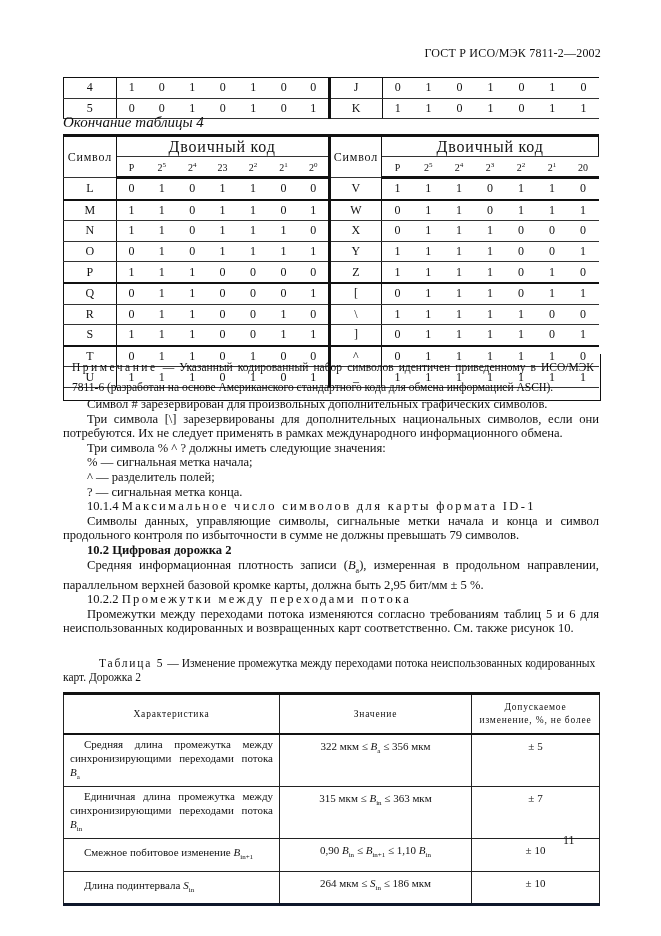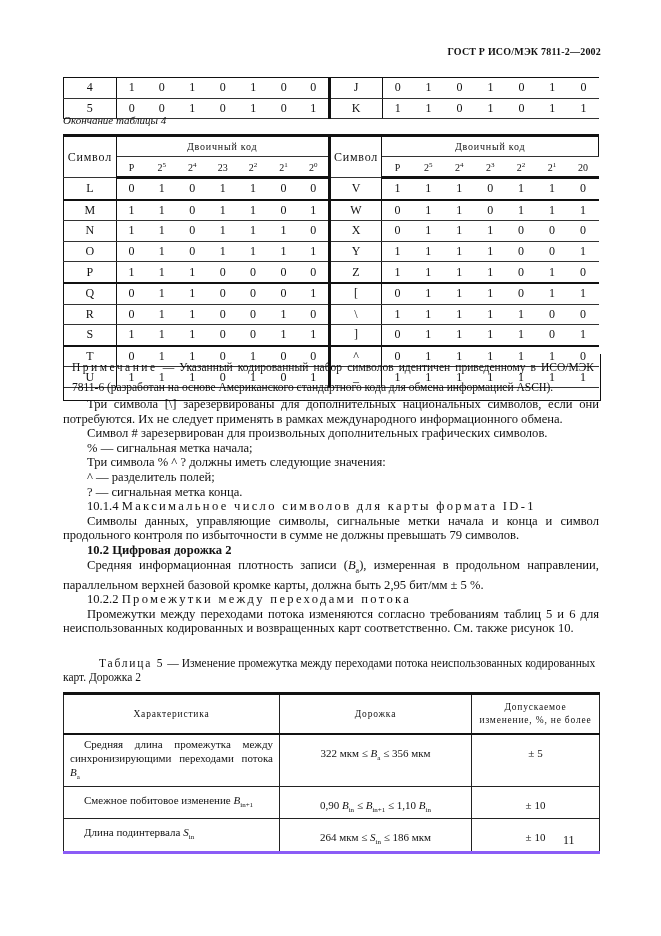--- a/index.html
+++ b/index.html
@@ -3,58 +3,58 @@
 <meta charset="utf-8">
 <style>
   html, body { margin: 0; padding: 0; background: #ffffff; }
   body {
     width: 661px; height: 936px; position: relative; overflow: hidden;
     font-family: "Liberation Serif", "DejaVu Serif", serif;
     color: #111; font-size: 12px;
   }
   .header {
     position: absolute; right: 60px; top: 46px;
-    font-weight: bold; font-size: 10px; letter-spacing: 0.2px;
+    font-weight: normal; font-size: 12px; letter-spacing: 0.2px;
   }
   table { border-collapse: collapse; }
   .t4 { position: absolute; left: 63px; width: 536px; table-layout: fixed; }
   .t4 td, .t4 th {
     text-align: center; font-weight: normal; padding: 0; font-size: 12px;
     border-left: 1px solid #111; border-right: 1px solid #111;
   }
   .t4 td { height: 19.6px; border-top: 1px solid #333; border-bottom: 1px solid #333; }
   .t4 .thick-r { border-right: 3px solid #111 !important; }
   .t4 .bit { border-left: none; border-right: none; }
   .t4 tr.grp td { border-top: 2px solid #111; }
   .t4 .hd-sym { font-size: 12px; letter-spacing: 0.8px; }
-  .t4 .hd-bin { font-size: 10px; letter-spacing: 0.8px; height: 19px; }
+  .t4 .hd-bin { font-size: 16px; letter-spacing: 0.8px; height: 19px; }
   .t4 .hd-bits td { font-size: 10px; height: 19px; border-bottom: 3px solid #111; }
   .t4 sup { font-size: 7px; vertical-align: 4px; }
   .t4-top { top: 77px; }
   .t4-top td { border-top: 1px solid #111; }
   .t4-main { top: 134px; border-top: 3px solid #111; }
-  .caption-it { position: absolute; left: 63px; top: 114px; font-style: italic; font-size: 11px; }
+  .caption-it { position: absolute; left: 63px; top: 114px; font-style: italic; font-size: 15px; }
   .note {
     position: absolute; left: 63px; top: 354px; width: 522px;
     border: 1px solid #111; border-top: none; padding: 3px 6px 3px 8px;
     font-size: 11.5px; line-height: 20px; text-align: justify; text-align-last: left;
   }
   .note .spaced { letter-spacing: 2.5px; }
   .body-text { position: absolute; left: 63px; width: 536px; font-size: 12.6px; line-height: 14.6px; }
   .p { margin: 0; text-indent: 24px; text-align: justify; }
   .sp { letter-spacing: 2.3px; }
   .bold { font-weight: bold; }
   .tcap { position: absolute; left: 63px; top: 656px; width: 536px; font-size: 11.5px; line-height: 14px; }
   .tcap .sp2 { letter-spacing: 1.8px; margin-left: 36px; }
-  .t5 { position: absolute; left: 63px; top: 692px; width: 536px; table-layout: fixed; border-top: 3px solid #111; border-bottom: 3px solid #8b5cf6; }
+  .t5 { position: absolute; left: 63px; top: 692px; width: 536px; table-layout: fixed; border-top: 3px solid #111; border-bottom: 3px solid #0f172a; }
   .t5 td, .t5 th { border: 1px solid #222; font-weight: normal; padding: 2px 6px; font-size: 11px; }
   .t5 th { font-size: 9.5px; letter-spacing: 0.8px; height: 34px; text-align: center; line-height: 13px; }
   .t5 thead tr th { border-bottom: 2px solid #111; }
   .t5 td.ch { text-align: justify; text-align-last: left; text-indent: 14px; line-height: 14px; vertical-align: top; }
-  .t5 td.val, .t5 td.tol { text-align: center; vertical-align: top; padding-top: 12px; }
+  .t5 td.val, .t5 td.tol { text-align: center; vertical-align: top; padding-top: 5px; }
   .t5 td.ch.single { padding-top: 6px; padding-bottom: 6px; }
   .t5 i { font-style: italic; }
   .t5 sub { font-size: 7px; }
   .pagenum { position: absolute; left: 563px; top: 833px; font-size: 12px; }
 </style>
 </head>
 <body>
 
 <div class="header">ГОСТ Р ИСО/МЭК 7811-2—2002</div>
 
@@ -320,24 +320,24 @@
         <td class="bit">1</td>
   </tr>
     </tbody>
 </table>
 
 <div class="note">
   <span class="spaced">Примечание</span><span> — Указанный кодированный набор символов идентичен приведенному в ИСО/МЭК 7811-6 (разработан на основе Американского стандартного кода для обмена информацией ASCII).</span>
 </div>
 
 <div class="body-text" style="top:397px;">
+  <p class="p">Символ # зарезервирован для произвольных дополнительных графических символов.</p>
   <p class="p">Три символа [\] зарезервированы для дополнительных национальных символов, если они потребуются. Их не следует применять в рамках международного информационного обмена.</p>
-  <p class="p">Символ # зарезервирован для произвольных дополнительных графических символов.</p>
+  <p class="p">Три символа % ^ ? должны иметь следующие значения:</p>
   <p class="p">% — сигнальная метка начала;</p>
-  <p class="p">Три символа % ^ ? должны иметь следующие значения:</p>
   <p class="p">^ — разделитель полей;</p>
   <p class="p">? — сигнальная метка конца.</p>
   <p class="p"><span>10.1.4</span> <span class="sp">Максимальное число символов для карты формата ID-1</span></p>
   <p class="p">Символы данных, управляющие символы, сигнальные метки начала и конца и символ продольного контроля по избыточности в сумме не должны превышать 79 символов.</p>
   <p class="p bold">10.2 Цифровая дорожка 2</p>
   <p class="p"><span>Средняя информационная плотность записи (</span><i>B</i><sub style="font-size:8px">a</sub><span>), измеренная в продольном направлении, параллельном верхней базовой кромке карты, должна быть 2,95 бит/мм ± 5 %.</span></p>
   <p class="p"><span>10.2.2</span> <span class="sp">Промежутки между переходами потока</span></p>
   <p class="p">Промежутки между переходами потока изменяются согласно требованиям таблиц 5 и 6 для неиспользованных кодированных и возвращенных карт соответственно. См. также рисунок 10.</p>
 </div>
 
@@ -347,31 +347,36 @@
 
 <table class="t5">
   <colgroup>
     <col style="width:216px">
       <col style="width:192px">
       <col style="width:128px">
   </colgroup>
   <thead>
     <tr>
       <th>Характеристика</th>
-      <th>Дорожка</th>
+      <th>Значение</th>
       <th>Допускаемое изменение, %, не более</th>
     </tr>
   </thead>
   <tbody id="t5-body">
       <tr>
     <td class="ch"><span>Средняя длина промежутка между синхронизирующими переходами потока</span> <i>B</i><sub>a</sub></td>
     <td class="val"><span>322 мкм ≤ </span><i>B</i><sub>a</sub><span> ≤ 356 мкм</span></td>
     <td class="tol">± 5</td>
   </tr>
       <tr>
+    <td class="ch"><span>Единичная длина промежутка между синхронизирующими переходами потока</span> <i>B</i><sub>in</sub></td>
+    <td class="val"><span>315 мкм ≤ </span><i>B</i><sub>in</sub><span> ≤ 363 мкм</span></td>
+    <td class="tol">± 7</td>
+  </tr>
+      <tr>
     <td class="ch single"><span>Смежное побитовое изменение</span> <i>B</i><sub>in+1</sub></td>
     <td class="val"><span>0,90 </span><i>B</i><sub>in</sub> ≤ <i>B</i><sub>in+1</sub> ≤ 1,10 <i>B</i><sub>in</sub></td>
     <td class="tol">± 10</td>
   </tr>
       <tr>
     <td class="ch single"><span>Длина подинтервала</span> <i>S</i><sub>in</sub></td>
     <td class="val"><span>264 мкм ≤ </span><i>S</i><sub>in</sub><span> ≤ 186 мкм</span></td>
     <td class="tol">± 10</td>
   </tr>
     </tbody>

